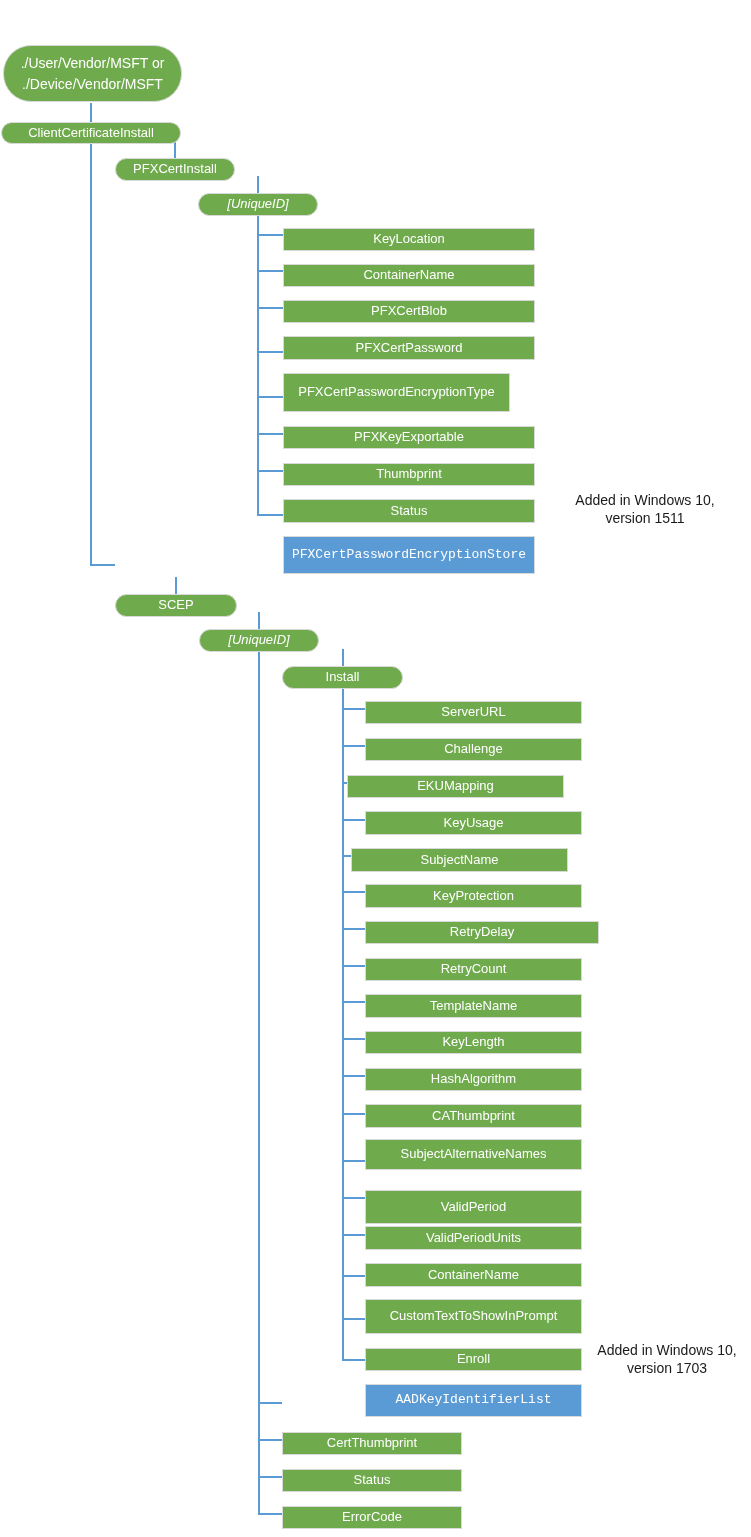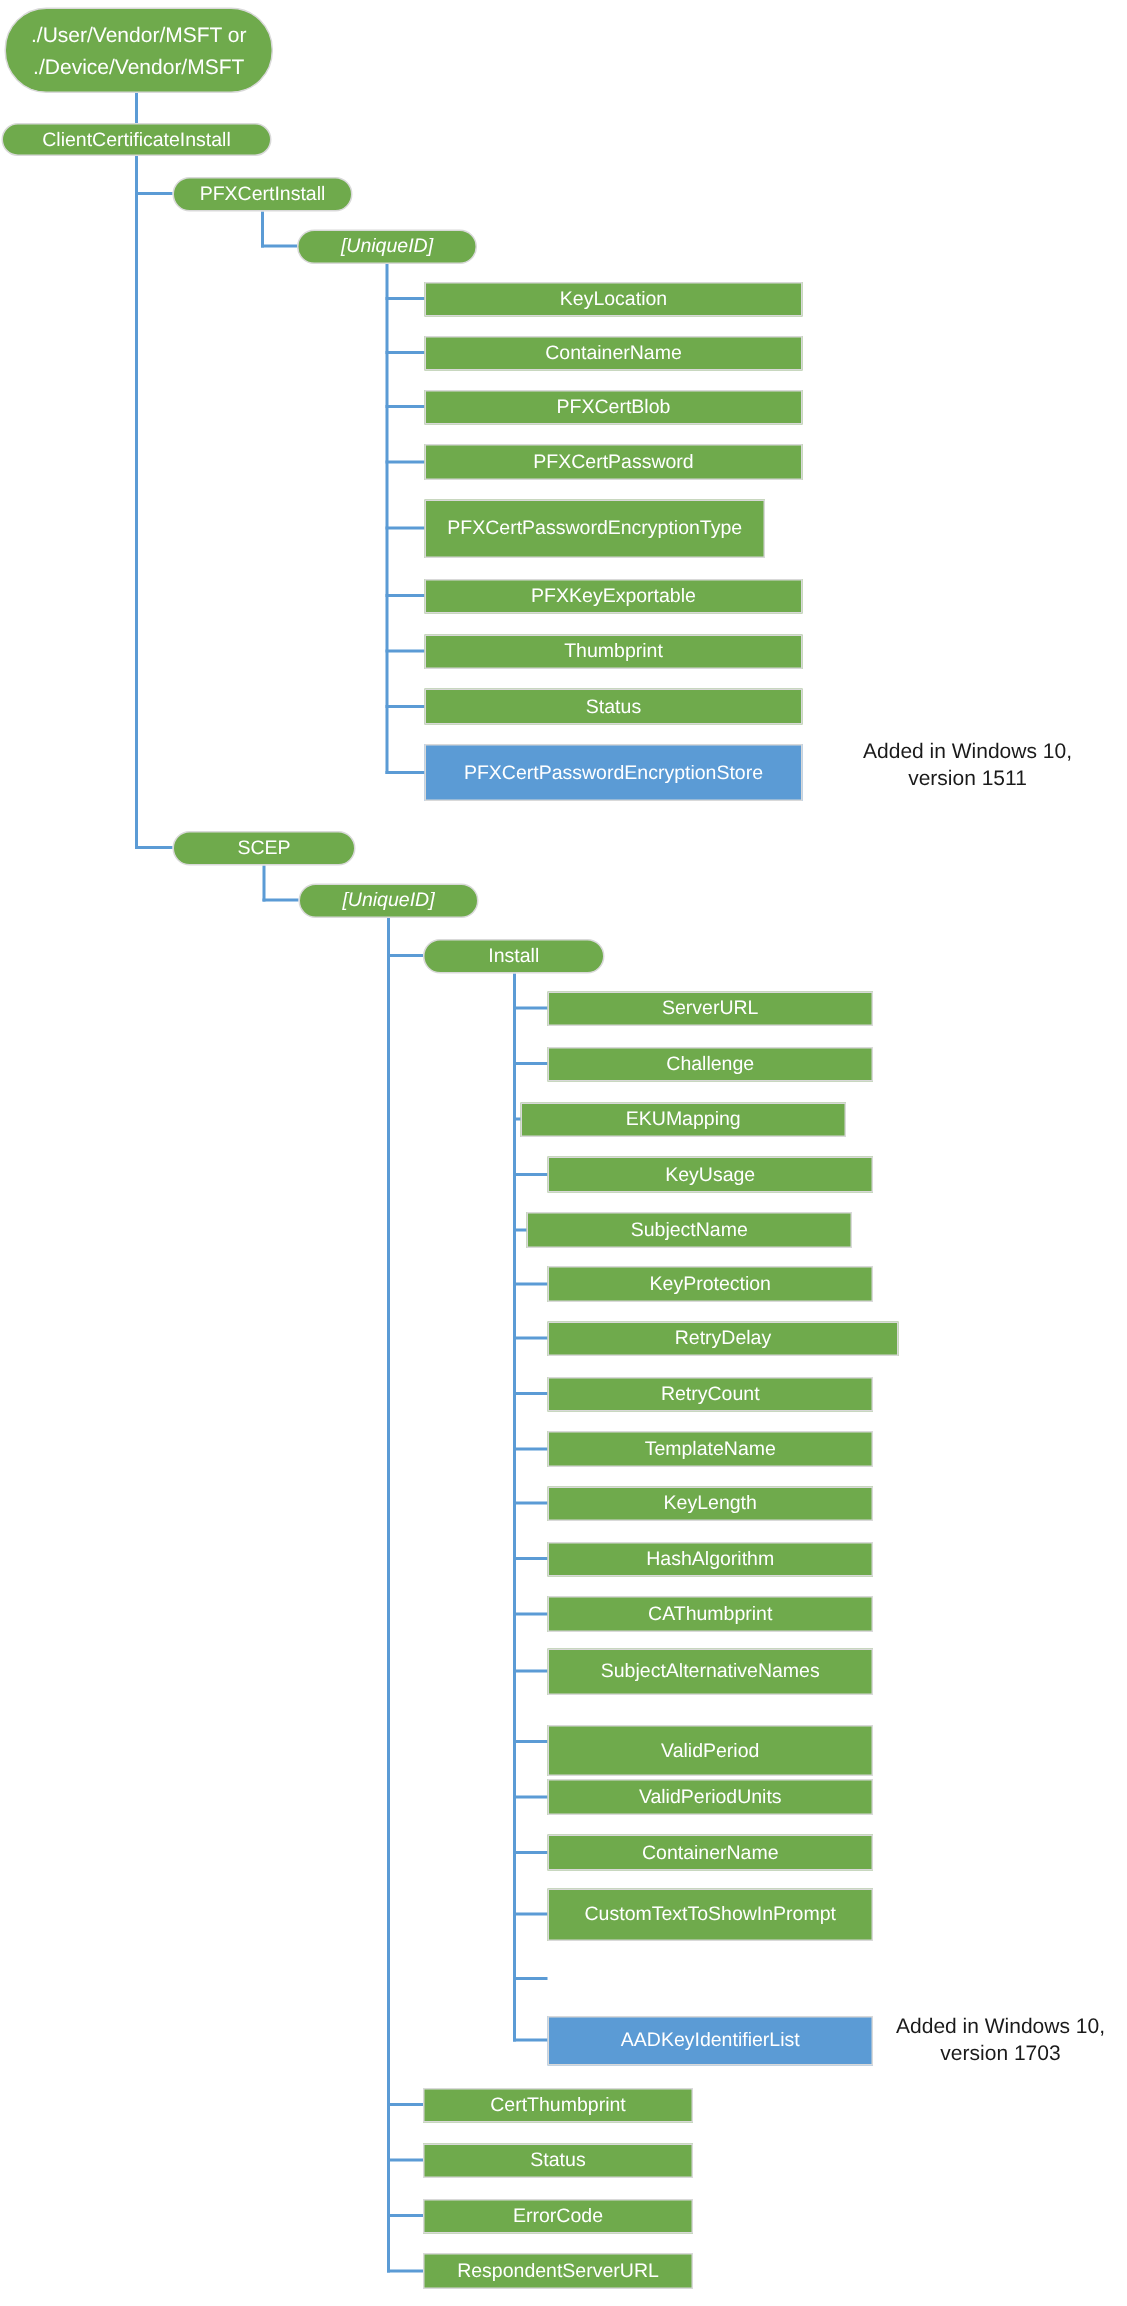--- a/index.html
+++ b/index.html
@@ -9,23 +9,24 @@
   html,body{margin:0;padding:0;background:var(--bg);}
   #canvas{
     position:relative; width:751px; height:1537px; background:var(--bg);
     font-family:"Liberation Sans", sans-serif; overflow:hidden;
   }
   .n{
     position:absolute; box-sizing:border-box; display:flex; align-items:center;
     justify-content:center; color:var(--node-text);
     font-size:13px; line-height:1.15; border:1px solid var(--border);
     white-space:nowrap;
+    margin-top:40px;
   }
   .g{background:var(--green);}
-  .b{background:var(--blue);}
+  .b{background:var(--blue);font-family:Liberation Mono, monospace;}
   .st{border-radius:12px;}
   .root{border-radius:28px; flex-direction:column; font-size:14px; line-height:1.45; white-space:nowrap;}
   .it{font-style:italic;}
   .c{position:absolute; background:var(--conn);}
   .v{width:2px;}
   .h{height:2px;}
   .note{
     position:absolute; color:var(--note-text); font-size:14px; line-height:1.3;
     text-align:center;
   }
@@ -120,20 +121,21 @@
   <div class="n g" style="left:365px;top:918px;width:217px;height:23px">RetryCount</div>
   <div class="n g" style="left:365px;top:954px;width:217px;height:24px">TemplateName</div>
   <div class="n g" style="left:365px;top:991px;width:217px;height:23px">KeyLength</div>
   <div class="n g" style="left:365px;top:1028px;width:217px;height:23px">HashAlgorithm</div>
   <div class="n g" style="left:365px;top:1064px;width:217px;height:24px">CAThumbprint</div>
   <div class="n g" style="left:365px;top:1099px;width:217px;height:31px">SubjectAlternativeNames</div>
   <div class="n g" style="left:365px;top:1150px;width:217px;height:34px">ValidPeriod</div>
   <div class="n g" style="left:365px;top:1186px;width:217px;height:24px">ValidPeriodUnits</div>
   <div class="n g" style="left:365px;top:1223px;width:217px;height:24px">ContainerName</div>
   <div class="n g" style="left:365px;top:1259px;width:217px;height:35px">CustomTextToShowInPrompt</div>
+  <div class="n g" style="left:365px;top:1308px;width:217px;height:23px">Enroll</div>
   <div class="n b" style="left:365px;top:1344px;width:217px;height:33px">AADKeyIdentifierList</div>
 
   <div class="note" style="left:583px;top:1341px;width:168px">
     <div>Added in Windows 10,</div>
     <div>version 1703</div>
   </div>
 
   <div class="n g" style="left:282px;top:1392px;width:180px;height:23px">CertThumbprint</div>
   <div class="n g" style="left:282px;top:1429px;width:180px;height:23px">Status</div>
   <div class="n g" style="left:282px;top:1466px;width:180px;height:23px">ErrorCode</div>

